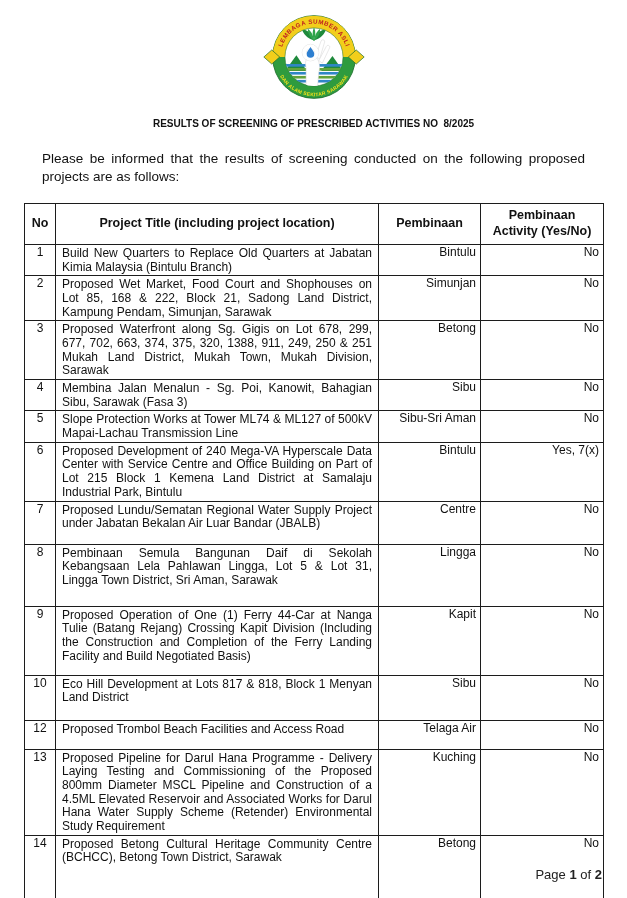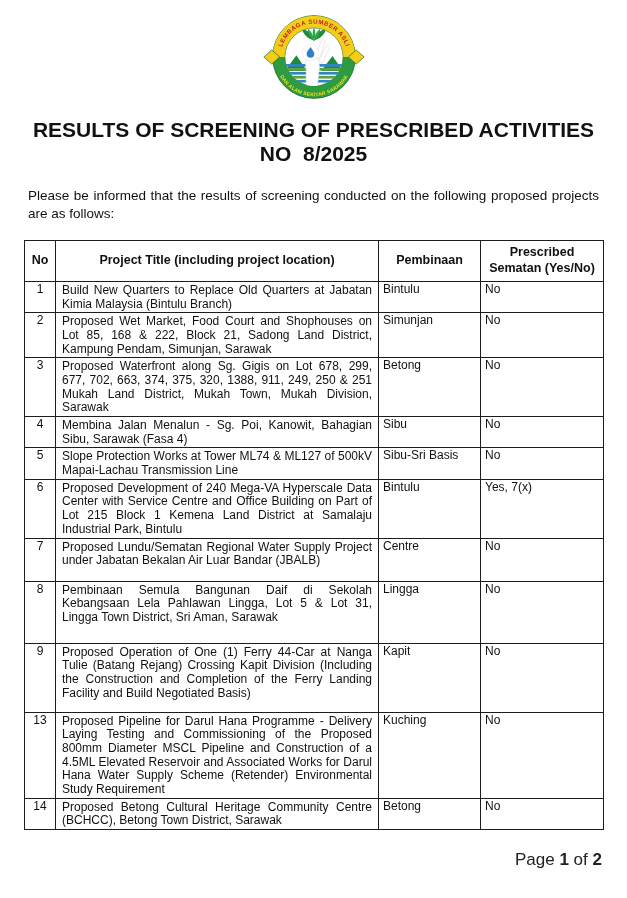--- a/index.html
+++ b/index.html
@@ -4,57 +4,57 @@
 <style>
   html,body{margin:0;padding:0;background:#e8e8e8;}
   .page{
     position:relative;width:627px;height:898px;margin:0 auto;background:#ffffff;
     color:#1a1a1a;font-family:"Liberation Sans",sans-serif;overflow:hidden;
   }
   .logo-wrap{display:flex;justify-content:center;padding-top:13px;}
   .logo{display:block;height:88px;width:106px;}
   .logo text{font-family:"Liberation Sans",sans-serif;font-weight:bold;}
   .title{
-    margin:17px 24px 0;text-align:center;font-size:21px;font-weight:bold;
+    margin:17px 24px 0;text-align:center;font-size:10px;font-weight:bold;
     white-space:pre-wrap;color:#111;
   }
   .intro{
-    margin:21px 28px 0;font-size:13.5px;line-height:1.33;text-align:justify;color:#111;
+    margin:21px 42px 0;font-size:13.5px;line-height:1.33;text-align:justify;color:#111;
   }
   table.results{
     margin:17px 0 0 24px;border-collapse:collapse;table-layout:fixed;width:579px;
     font-size:12px;color:#111;
   }
   table.results th,table.results td{
     border:1.5px solid #1c1c1c;vertical-align:top;line-height:1.14;
     overflow:hidden;word-wrap:break-word;
   }
   table.results th{
     vertical-align:middle;text-align:center;font-size:12.5px;font-weight:bold;
     height:36px;padding:2px 4px;line-height:1.25;
   }
   td.col-no{text-align:center;padding:1px 2px;}
   td.col-title{text-align:justify;padding:2px 6px 1px 6px;}
-  td.col-loc,td.col-pa{text-align:left;padding:1px 4px;}
+  td.col-loc,td.col-pa{text-align:right;padding:1px 4px;}
   tbody tr:nth-child(1) td{height:24px}
   tbody tr:nth-child(2) td{height:38px}
   tbody tr:nth-child(3) td{height:45px}
   tbody tr:nth-child(4) td{height:25px}
   tbody tr:nth-child(5) td{height:25px}
   tbody tr:nth-child(6) td{height:55px}
   tbody tr:nth-child(7) td{height:39px}
   tbody tr:nth-child(8) td{height:58px}
   tbody tr:nth-child(9) td{height:65px}
   tbody tr:nth-child(10) td{height:41px}
   tbody tr:nth-child(11) td{height:25px}
   tbody tr:nth-child(12) td{height:25px}
   tbody tr:nth-child(13) td{height:102px}
   tbody tr:nth-child(14) td{height:33px}
   .footer{
-    position:absolute;right:25px;bottom:28px;font-size:17px;color:#222;
+    position:absolute;right:25px;bottom:16px;font-size:13px;color:#222;
   }
   .footer b{font-weight:bold;}
 </style>
 </head>
 <body>
 
 <div class="page">
 
   <div class="logo-wrap">
     <svg class="logo" viewBox="0 0 120 100">
@@ -128,21 +128,21 @@
       <col style="width:31px">
         <col style="width:323px">
         <col style="width:102px">
         <col style="width:123px">
     </colgroup>
     <thead>
       <tr>
         <th>No</th>
         <th>Project Title (including project location)</th>
         <th>Pembinaan</th>
-        <th>Prescribed Sematan (Yes/No)</th>
+        <th>Pembinaan Activity (Yes/No)</th>
       </tr>
     </thead>
     <tbody>
         <tr>
           <td class="col-no">1</td>
           <td class="col-title">Build New Quarters to Replace Old Quarters at Jabatan Kimia Malaysia (Bintulu Branch)</td>
           <td class="col-loc">Bintulu</td>
           <td class="col-pa">No</td>
         </tr>
         <tr>
@@ -152,28 +152,28 @@
           <td class="col-pa">No</td>
         </tr>
         <tr>
           <td class="col-no">3</td>
           <td class="col-title">Proposed Waterfront along Sg. Gigis on Lot 678, 299, 677, 702, 663, 374, 375, 320, 1388, 911, 249, 250 &amp; 251 Mukah Land District, Mukah Town, Mukah Division, Sarawak</td>
           <td class="col-loc">Betong</td>
           <td class="col-pa">No</td>
         </tr>
         <tr>
           <td class="col-no">4</td>
-          <td class="col-title">Membina Jalan Menalun - Sg. Poi, Kanowit, Bahagian Sibu, Sarawak (Fasa 4)</td>
+          <td class="col-title">Membina Jalan Menalun - Sg. Poi, Kanowit, Bahagian Sibu, Sarawak (Fasa 3)</td>
           <td class="col-loc">Sibu</td>
           <td class="col-pa">No</td>
         </tr>
         <tr>
           <td class="col-no">5</td>
           <td class="col-title">Slope Protection Works at Tower ML74 &amp; ML127 of 500kV Mapai-Lachau Transmission Line</td>
-          <td class="col-loc">Sibu-Sri Basis</td>
+          <td class="col-loc">Sibu-Sri Aman</td>
           <td class="col-pa">No</td>
         </tr>
         <tr>
           <td class="col-no">6</td>
           <td class="col-title">Proposed Development of 240 Mega-VA Hyperscale Data Center with Service Centre and Office Building on Part of Lot 215 Block 1 Kemena Land District at Samalaju Industrial Park, Bintulu</td>
           <td class="col-loc">Bintulu</td>
           <td class="col-pa">Yes, 7(x)</td>
         </tr>
         <tr>
           <td class="col-no">7</td>
@@ -184,20 +184,32 @@
         <tr>
           <td class="col-no">8</td>
           <td class="col-title">Pembinaan Semula Bangunan Daif di Sekolah Kebangsaan Lela Pahlawan Lingga, Lot 5 &amp; Lot 31, Lingga Town District, Sri Aman, Sarawak</td>
           <td class="col-loc">Lingga</td>
           <td class="col-pa">No</td>
         </tr>
         <tr>
           <td class="col-no">9</td>
           <td class="col-title">Proposed Operation of One (1) Ferry 44-Car at Nanga Tulie (Batang Rejang) Crossing Kapit Division (Including the Construction and Completion of the Ferry Landing Facility and Build Negotiated Basis)</td>
           <td class="col-loc">Kapit</td>
+          <td class="col-pa">No</td>
+        </tr>
+        <tr>
+          <td class="col-no">10</td>
+          <td class="col-title">Eco Hill Development at Lots 817 &amp; 818, Block 1 Menyan Land District</td>
+          <td class="col-loc">Sibu</td>
+          <td class="col-pa">No</td>
+        </tr>
+        <tr>
+          <td class="col-no">12</td>
+          <td class="col-title">Proposed Trombol Beach Facilities and Access Road</td>
+          <td class="col-loc">Telaga Air</td>
           <td class="col-pa">No</td>
         </tr>
         <tr>
           <td class="col-no">13</td>
           <td class="col-title">Proposed Pipeline for Darul Hana Programme - Delivery Laying Testing and Commissioning of the Proposed 800mm Diameter MSCL Pipeline and Construction of a 4.5ML Elevated Reservoir and Associated Works for Darul Hana Water Supply Scheme (Retender) Environmental Study Requirement</td>
           <td class="col-loc">Kuching</td>
           <td class="col-pa">No</td>
         </tr>
         <tr>
           <td class="col-no">14</td>

